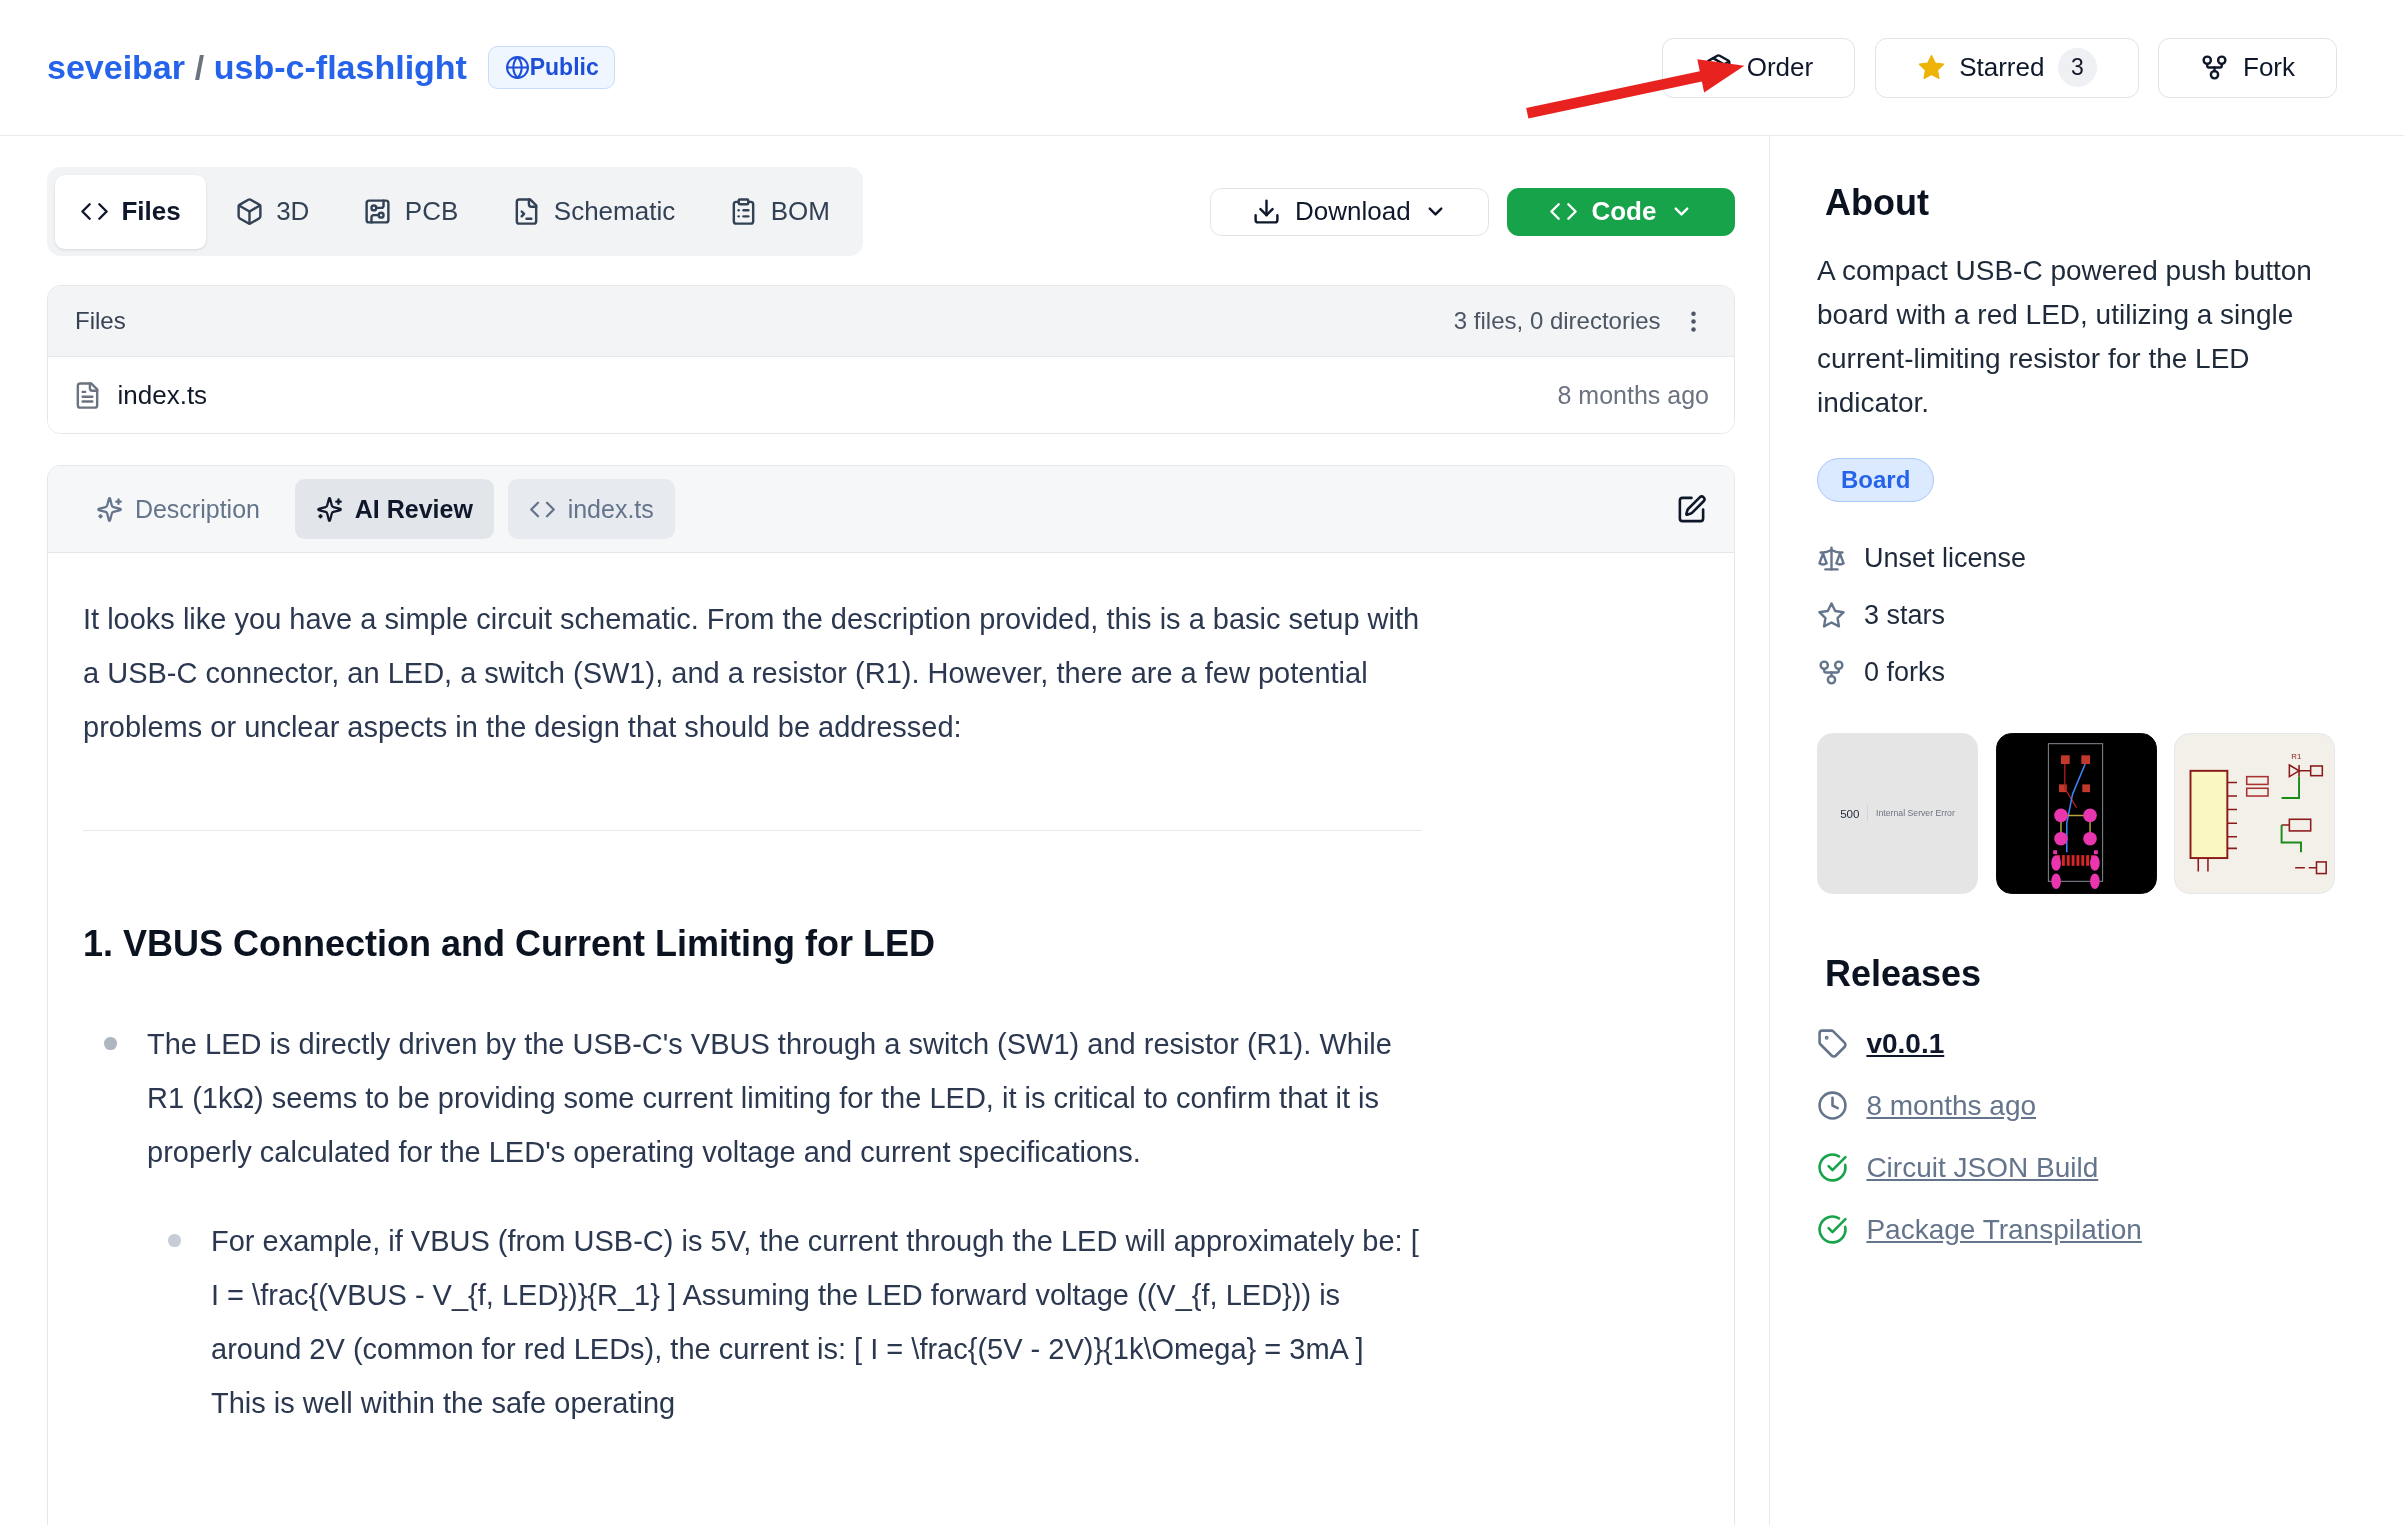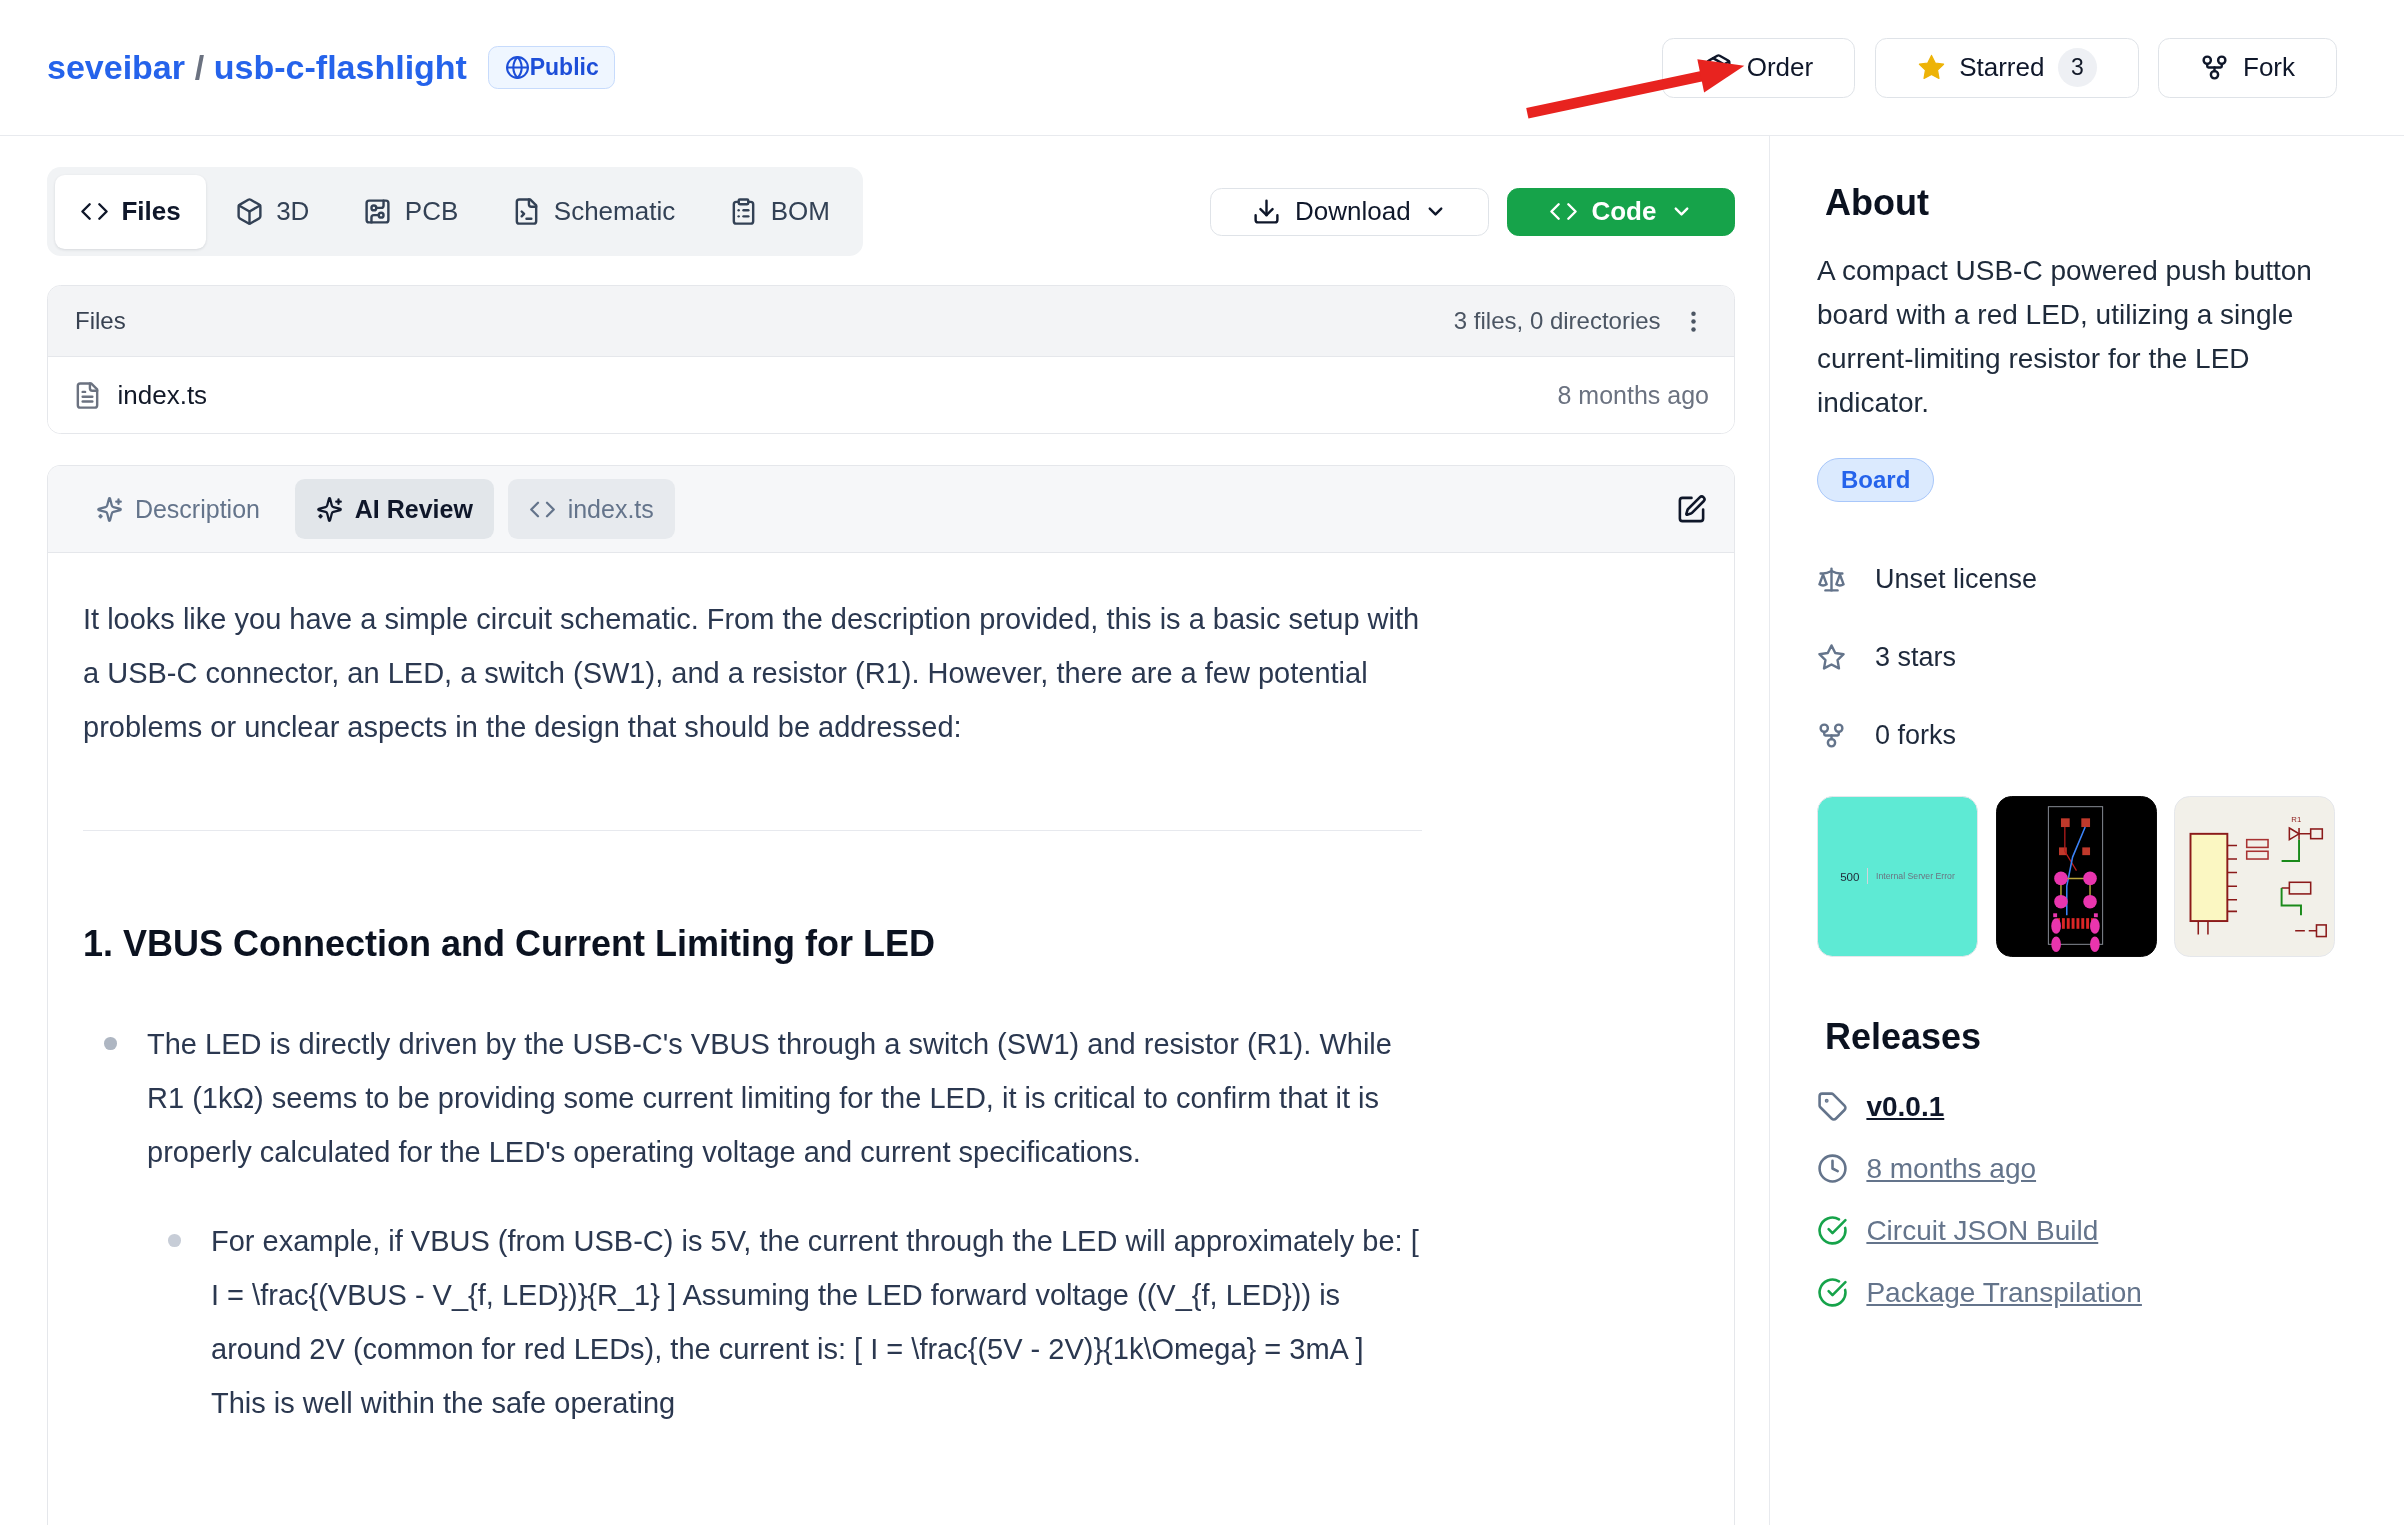--- a/index.html
+++ b/index.html
@@ -77,25 +77,25 @@
         border-radius:50%;background:#aeb6c2;}
   .review-body li ul{margin-top:35px;}
   .review-body li li::before{background:#c7cdd7;}
 
   
   .side-title{font-size:36px;font-weight:700;color:#0b1220;margin:8px;line-height:39px;}
   .about-desc{font-size:28px;line-height:44px;color:#1e2a3a;margin:27px 0 0 0;}
   .tag-board{display:inline-flex;margin-top:33px;background:#dbeafe;border:1.9px solid #a8c7fa;
         color:#2563eb;font-weight:700;font-size:24px;border-radius:969px;padding:6.8px 23px;cursor:pointer;}
   .meta-list{margin:41px 0 0 0;padding:0;list-style:none;display:flex;flex-direction:column;gap:26px;}
-  .meta-item{display:flex;align-items:center;gap:29px;font-size:27px;color:#1e293b;margin-top:21px;}
+  .meta-item{display:flex;align-items:center;gap:18px;font-size:27px;color:#1e293b;}
   .meta-item svg{width:29px;height:29px;color:#64748b;flex:none;}
   .thumbs{display:flex;gap:17.5px;margin-top:45px;}
   .thumb{width:161px;height:161px;border-radius:15.5px;border:1.9px solid #e5e7eb;overflow:hidden;
-        position:relative;background:#5eead4;box-sizing:border-box;cursor:pointer;}
+        position:relative;background:#e5e5e5;box-sizing:border-box;cursor:pointer;}
   .thumb.black{background:#000;border-color:#0a0a0a;}
   .thumb.beige{background:#f2f0e9;}
   .thumb-error{position:absolute;inset:0;display:flex;align-items:center;justify-content:center;gap:7.8px;}
   .err-code{font-size:11.6px;color:#1f2937;font-weight:500;}
   .err-divider{width:1px;height:15.5px;background:#d1d5db;}
   .err-msg{font-size:8.7px;color:#6b7280;}
   .releases{margin-top:60px;}
   .release-list{margin:35px 0 0 0;padding:0;list-style:none;display:flex;flex-direction:column;gap:30px;}
   .release-item{display:flex;align-items:center;gap:18.4px;font-size:28px;color:#64748b;text-decoration:underline;}
   .release-item svg{width:31px;height:31px;color:#64748b;flex:none;}

